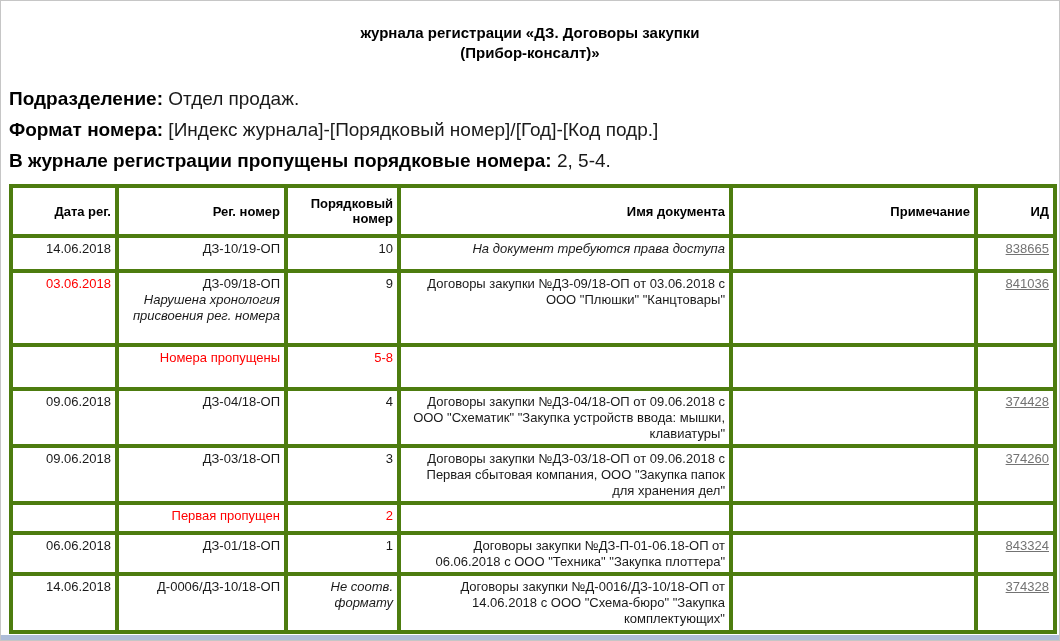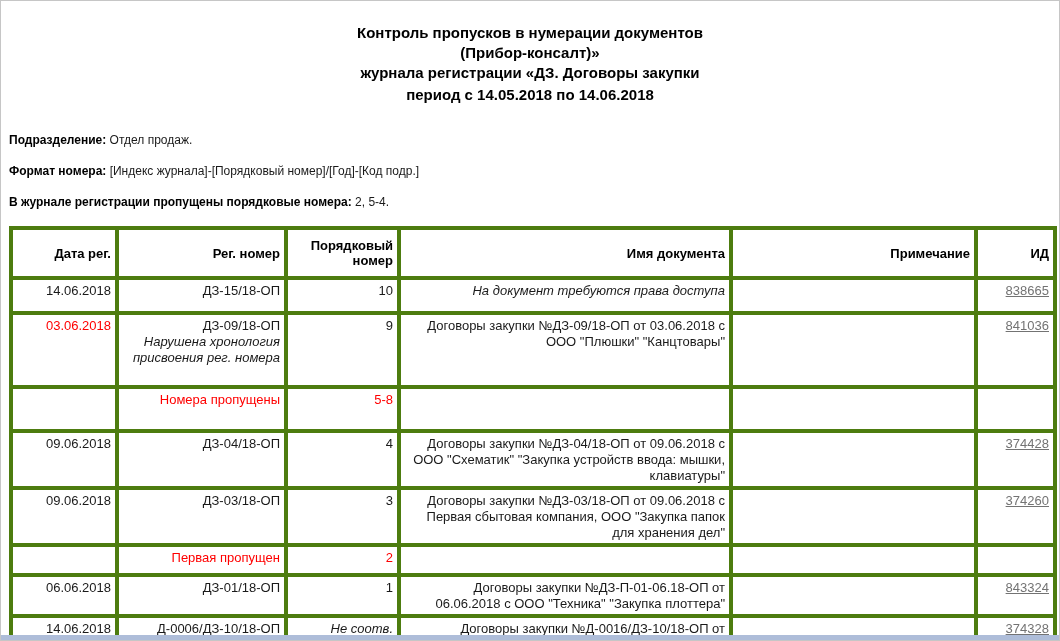--- a/index.html
+++ b/index.html
@@ -16,21 +16,21 @@
   .title-block {
     margin-top: 22px;
     text-align: center;
     font-weight: bold;
     font-size: 15px;
     line-height: 20px;
     color: #000000;
   }
   .title-line { white-space: pre; }
   .period-line { margin-top: 2px; }
-  .meta-block { margin: 28px 0 0 8px; font-size: 12px; }
+  .meta-block { margin: 28px 0 0 8px; font-size: 19px; }
   .meta-line { margin-bottom: 16px; line-height: 15px; }
   .meta-label { font-weight: bold; color: #000000; }
   .meta-value { font-weight: normal; color: #1a1a1a; }
   table.report {
     border-collapse: collapse;
     table-layout: fixed;
     margin-left: 8px;
     margin-top: 9px;
     width: 1044px;
   }
@@ -64,24 +64,22 @@
     height: 5px;
     background: #aebdd9;
   }
 </style>
 </head>
 <body>
 
 <div class="page">
 
   <div class="title-block">
-    <div class="title-line">Контроль пропусков в нумерации документов</div>
+    <div class="title-line">журнала регистрации «ДЗ. Договоры закупки</div>
     <div class="title-line">(Прибор-консалт)»</div>
-    <div class="title-line">журнала регистрации «ДЗ. Договоры закупки</div>
-    <div class="title-line period-line">период с 14.05.2018 по 14.06.2018</div>
   </div>
 
   <div class="meta-block">
     <div class="meta-line">
       <span class="meta-label">Подразделение:</span><span class="meta-value"> Отдел продаж.</span>
     </div>
     <div class="meta-line">
       <span class="meta-label">Формат номера:</span><span class="meta-value"> [Индекс журнала]-[Порядковый номер]/[Год]-[Код подр.]</span>
     </div>
     <div class="meta-line">
@@ -103,21 +101,21 @@
       <th class="hdr">Дата рег.</th>
       <th class="hdr">Рег. номер</th>
       <th class="hdr">Порядковый номер</th>
       <th class="hdr">Имя документа</th>
       <th class="hdr">Примечание</th>
       <th class="hdr">ИД</th>
     </tr>
 
     <tr style="height:35px">
       <td class="cell">14.06.2018</td>
-      <td class="cell">ДЗ-15/18-ОП</td>
+      <td class="cell">ДЗ-10/19-ОП</td>
       <td class="cell">10</td>
       <td class="cell c-name it">На документ требуются права доступа</td>
       <td class="cell"></td>
       <td class="cell"><a class="id-link">838665</a></td>
     </tr>
 
     <tr style="height:74px">
       <td class="cell red">03.06.2018</td>
       <td class="cell">
         <div>ДЗ-09/18-ОП</div>

